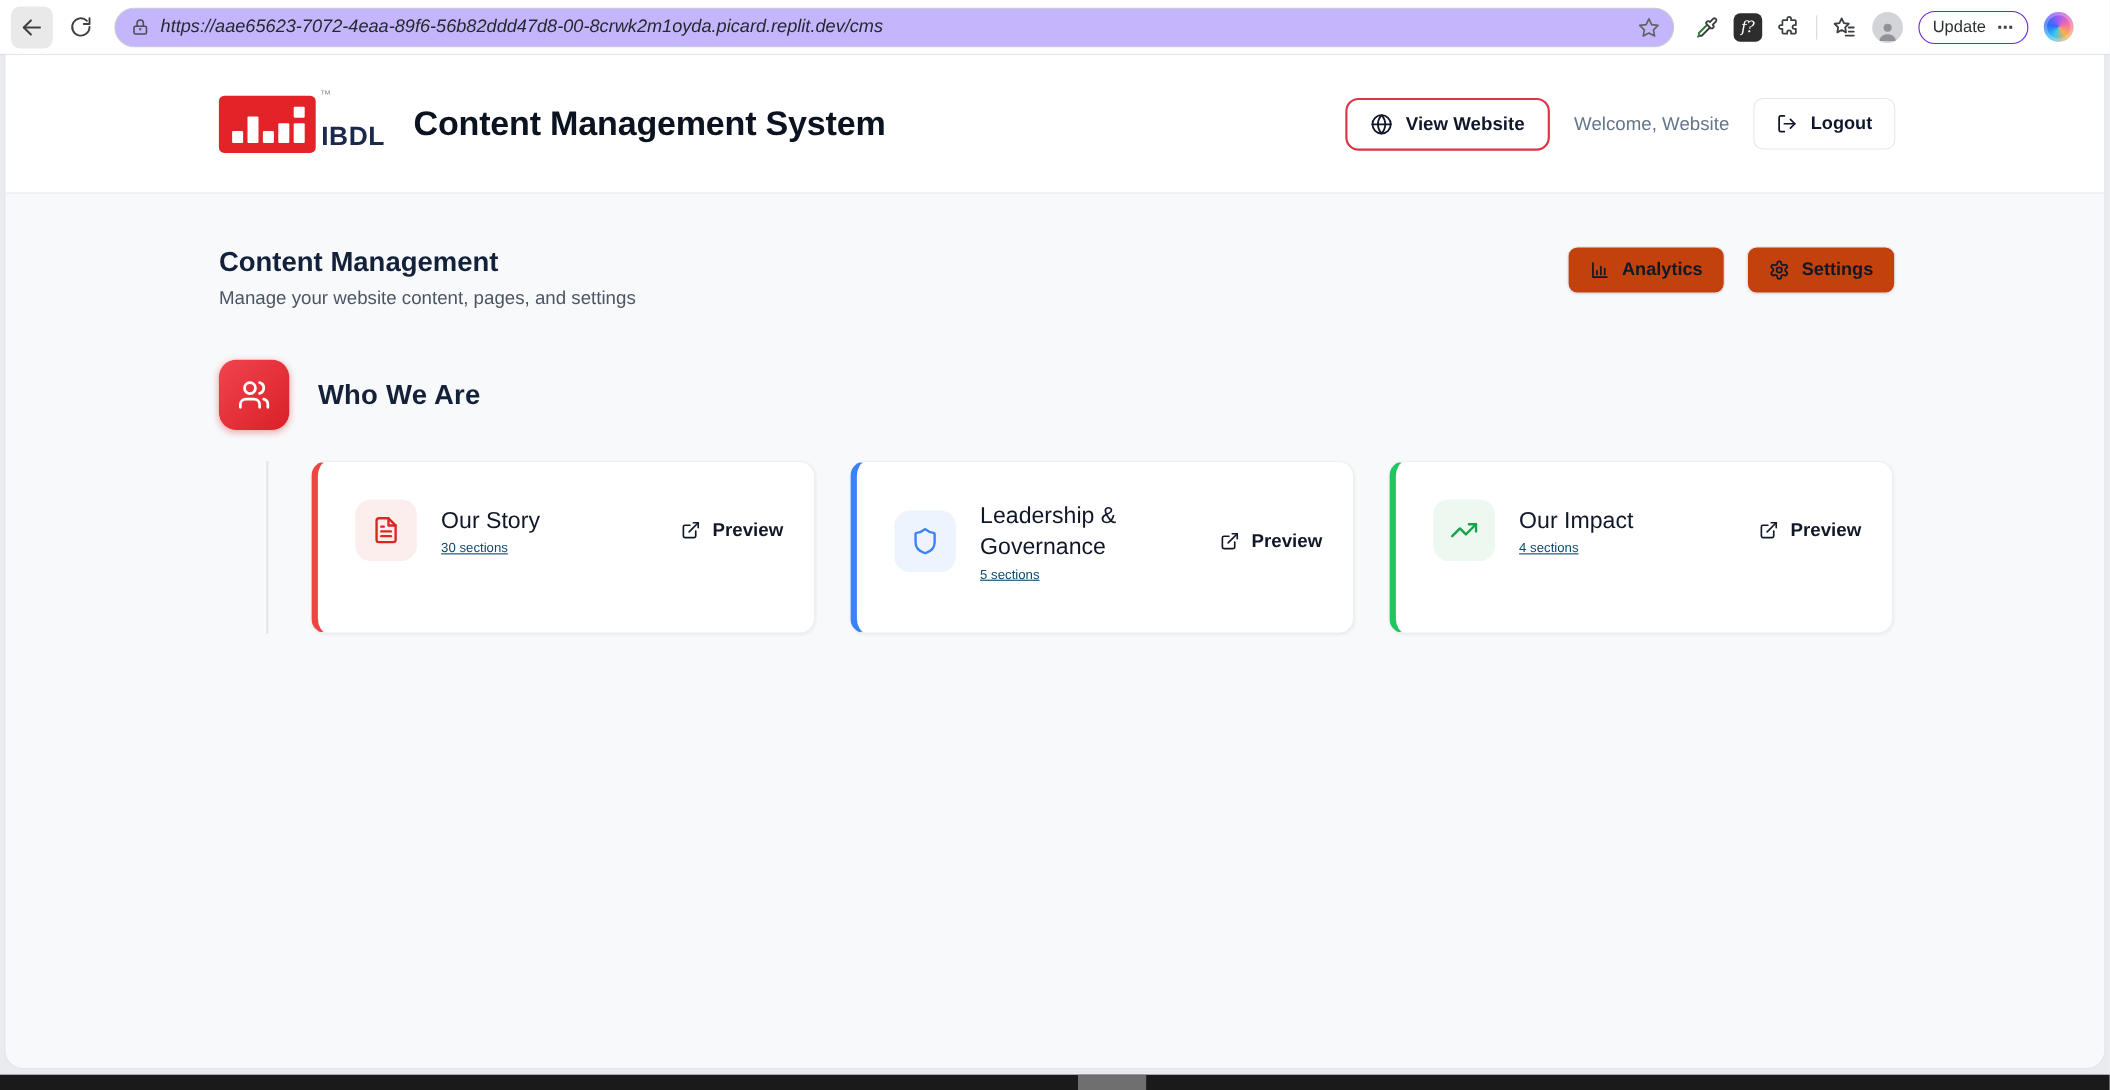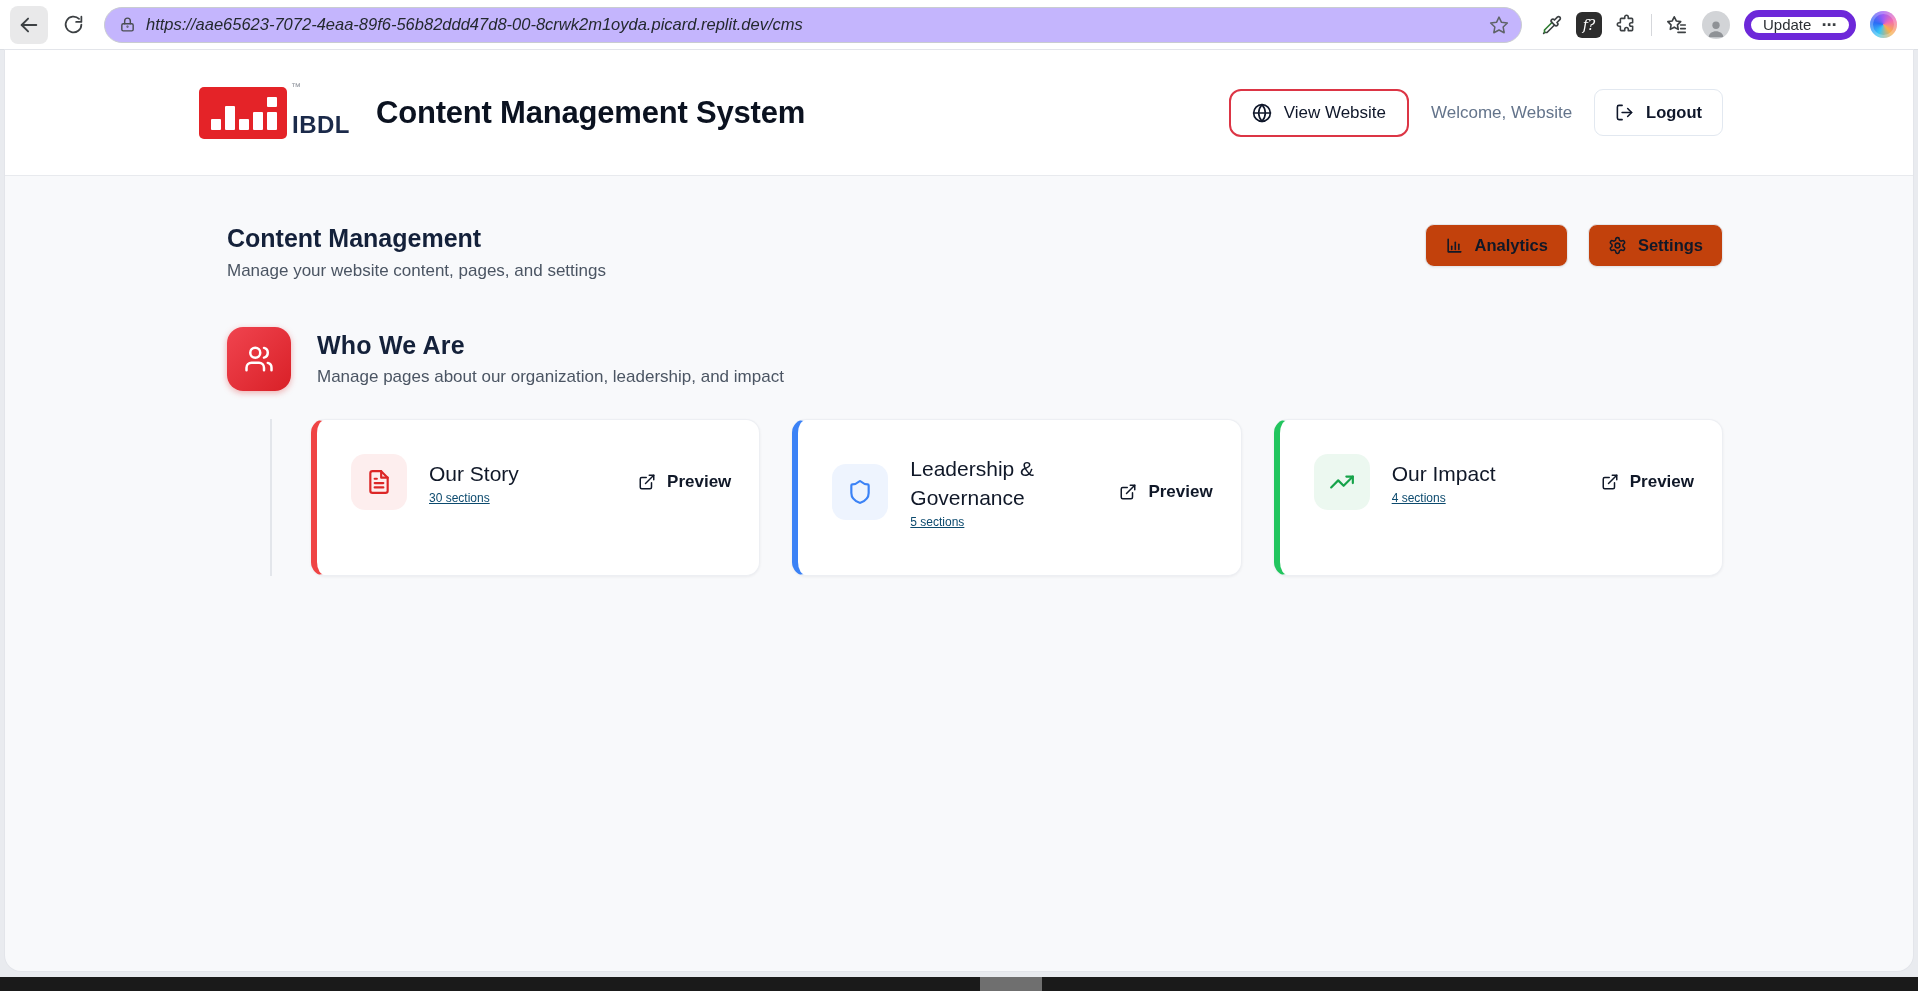--- a/index.html
+++ b/index.html
@@ -35,21 +35,21 @@
     width:26px; height:26px; background:#2d2d2d; border-radius:6px; color:#fff;
     font-family:"DejaVu Serif",serif; font-style:italic; font-size:14px;
     display:flex; align-items:center; justify-content:center;
   }
   .vdivider { width:1px; height:22px; background:#d5d7db; }
   .avatar-circle {
     width:28px; height:28px; border-radius:50%; background:#d2d4d7; overflow:hidden;
     display:flex; align-items:flex-end; justify-content:center;
   }
   .update-pill {
-    height:30px; border:7px solid #6d28d9; border-radius:16px; display:flex;
+    height:30px; border:1px solid #6d28d9; border-radius:16px; display:flex;
     align-items:center; gap:10px; padding:0 12px; font-size:15px; color:#2b2f33; cursor:pointer;
   }
   .update-pill .dots { letter-spacing:1px; font-weight:700; color:#3c4043; }
   .copilot {
     width:27px; height:27px; border-radius:50%;
     background:conic-gradient(from 210deg,#37c6f4,#2b6cf6,#9a5cf7,#f26ab2,#f9b04c,#37c6f4);
     box-shadow:inset 0 0 0 3px rgba(255,255,255,.25);
   }
 
   
@@ -74,31 +74,31 @@
     font-size:24px; font-weight:700; color:#1b2a4a; margin-left:5px; letter-spacing:.5px;
     line-height:1; padding-bottom:2px;
   }
   .header-titles { margin-left:26px; }
   .header-titles h1 { font-size:31px; font-weight:700; color:#0b1220; letter-spacing:-.2px; }
   .header-titles p { font-size:17px; color:#4b5563; margin-top:6px; }
   .header-right { margin-left:auto; display:flex; align-items:center; gap:22px; }
   .btn-view-website {
     display:flex; align-items:center; gap:12px; background:#fff;
     border:2.5px solid #dc3545; border-radius:12px; padding:12px 21px;
-    font-size:17px; font-weight:400; color:#0f172a; cursor:pointer;
+    font-size:17px; font-weight:700; color:#0f172a; cursor:pointer;
   }
   .welcome-text { font-size:17px; color:#64748b; }
   .btn-logout {
     display:flex; align-items:center; gap:12px; background:#fff;
     border:1px solid #e2e8f0; border-radius:9px; padding:13px 20px;
     font-size:16.5px; font-weight:700; color:#0f172a; cursor:pointer;
   }
 
   
-  .content { flex:1 1 auto; padding:48px 190px 14px 194px;margin-left:28px; }
+  .content { flex:1 1 auto; padding:48px 190px 14px 194px; }
   .content-top { display:flex; align-items:flex-start; }
   .content-top h2 { font-size:25px; font-weight:700; color:#14213a; }
   .content-top .sub { font-size:17px; color:#4b5563; margin-top:8px; }
   .content-top-actions { margin-left:auto; display:flex; gap:20px; }
   .btn-light {
     display:flex; align-items:center; gap:11px; background:#c2410c;
     border:1px solid #e5e7eb; border-radius:9px; padding:11px 19px;
     font-size:16.5px; font-weight:600; color:#111827; cursor:pointer;
     box-shadow:0 1px 2px rgba(16,24,40,.05);
   }
@@ -274,21 +274,20 @@
       <div class="group-icon">
         <svg width="30" height="30" viewBox="0 0 24 24" fill="none" stroke="#ffffff" stroke-width="2" stroke-linecap="round" stroke-linejoin="round">
             <path d="M16 21v-2a4 4 0 0 0-4-4H6a4 4 0 0 0-4 4v2"></path>
             <circle cx="9" cy="7" r="4"></circle>
             <path d="M22 21v-2a4 4 0 0 0-3-3.87"></path>
             <path d="M16 3.13a4 4 0 0 1 0 7.75"></path>
           </svg>
       </div>
       <div class="group-titles">
         <h3>Who We Are</h3>
-        <p>Manage pages about our organization, leadership, and impact</p>
       </div>
     </div>
 
     <div class="cards-rail">
       <div class="cards-row">
 
         <div class="page-card" style="--accent: #ef4444; --tint: #fdeeee; --icon-color: #dc2626;">
           <div class="card-body">
             <div class="card-icon">
               <svg width="26" height="26" viewBox="0 0 24 24" fill="none" stroke="currentColor" stroke-width="2" stroke-linecap="round" stroke-linejoin="round">

